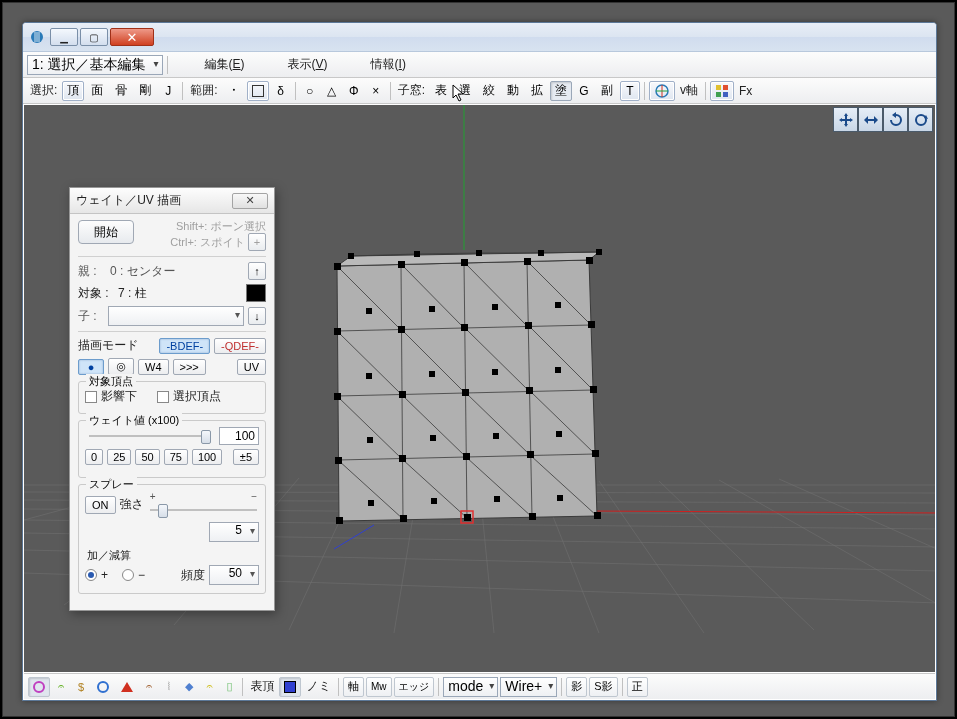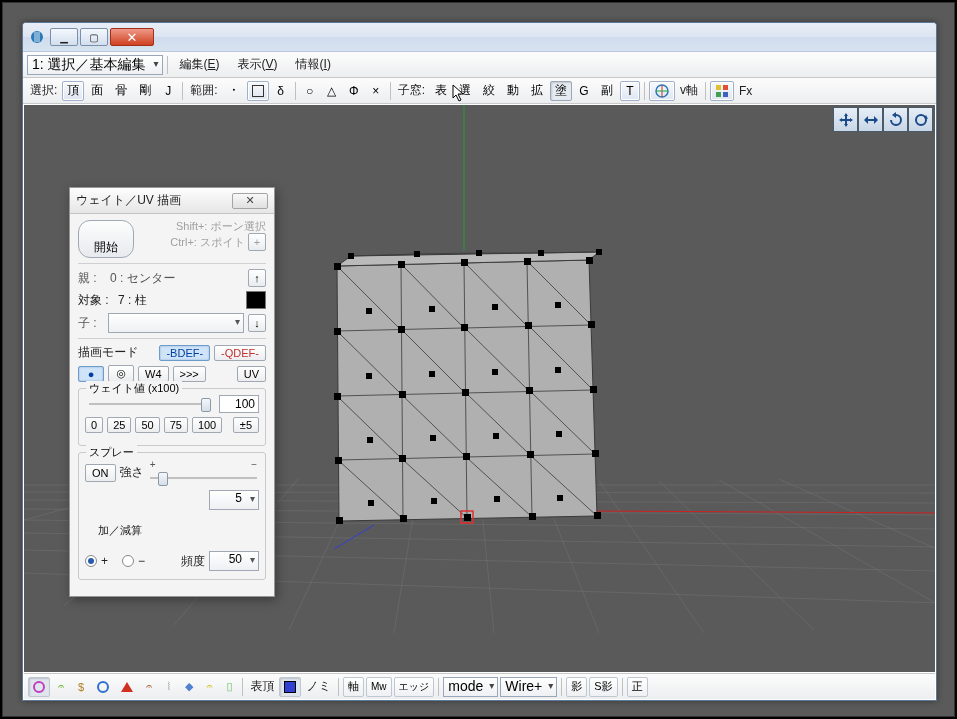--- a/index.html
+++ b/index.html
@@ -83,20 +83,21 @@
     position: relative;
   }
   .mode-select::after {
     content: "▾";
     position: absolute; right: 3px; top: 2px;
     font-size: 10px; color: #444;
   }
   .menu-item {
     padding: 12px 8px;
     color: #222;
+    margin-left: 25px;
   }
   .menu-item u { text-decoration: underline; }
   .tb-sep {
     width: 1px; height: 18px;
     background: #c0c0c0;
     margin: 0 2px;
   }
   .tb-txt { padding: 2px 3px; color: #222; }
   .tb-btn {
     height: 20px;
@@ -202,22 +203,22 @@
   .panel-body { padding: 6px 8px 10px 8px; }
   .p-row {
     display: flex;
     align-items: center;
     gap: 4px;
     margin-bottom: 4px;
   }
   .p-btn {
     border: 1px solid #a0a8b4;
     background: linear-gradient(#fdfdfd,#e7eaee);
-    border-radius: 12px;
-    padding: 18px 10px;
+    border-radius: 4px;
+    padding: 2px 10px;
     font-size: 12px;
   }
   .p-hint { color: #a0a0a0; font-size: 11px; line-height: 13px; text-align: right; }
   .p-small-btn {
     width: 18px; height: 18px;
     border: 1px solid #a0a8b4;
     background: linear-gradient(#fff,#e9ecef);
     display:flex; align-items:center; justify-content:center;
     border-radius: 2px;
     font-size: 11px;
@@ -616,20 +617,30 @@
         </div>
         <div class="p-row">
           <span class="toggle-btn active" style="width:26px;text-align:center">●</span>
           <span class="toggle-btn" style="width:26px;text-align:center">◎</span>
           <span class="toggle-btn">W4</span>
           <span class="toggle-btn">&gt;&gt;&gt;</span>
           <span style="flex:1"></span>
           <span class="toggle-btn">UV</span>
         </div>
 
+        <div class="group">
+          <span class="group-caption">対象頂点</span>
+          <div class="p-row" style="margin:0">
+            <span class="checkbox"></span>
+            <span class="p-label">影響下</span>
+            <span style="width:12px"></span>
+            <span class="checkbox"></span>
+            <span class="p-label">選択頂点</span>
+          </div>
+        </div>
 
         <div class="group">
           <span class="group-caption">ウェイト値 (x100)</span>
           <div class="p-row">
             <div class="slider">
               <div class="slider-track"></div>
               <div class="slider-thumb" style="left:calc(100% - 10px)"></div>
             </div>
             <input class="num-input" value="100" style="">
           </div>
@@ -658,21 +669,21 @@
                 <div class="slider-track"></div>
                 <div class="slider-thumb" style="left:8%"></div>
               </div>
             </div>
           </div>
           <div class="p-row" style="justify-content:flex-end;margin-bottom:6px">
             <div class="p-dropdown" style="flex:none;width:50px;text-align:right;padding-right:16px">
               <span style="padding-right:0">5</span>
             </div>
           </div>
-          <div class="p-row" style="margin:13px">
+          <div class="p-row" style="margin:2px">
             <span class="p-label" style="font-size:11px">加／減算</span>
           </div>
           <div class="p-row" style="margin:0">
             <span class="radio-dot on"></span>
             <span class="p-label">+</span>
             <span style="width:6px"></span>
             <span class="radio-dot"></span>
             <span class="p-label">−</span>
             <span style="flex:1"></span>
             <span class="p-label">頻度</span>

